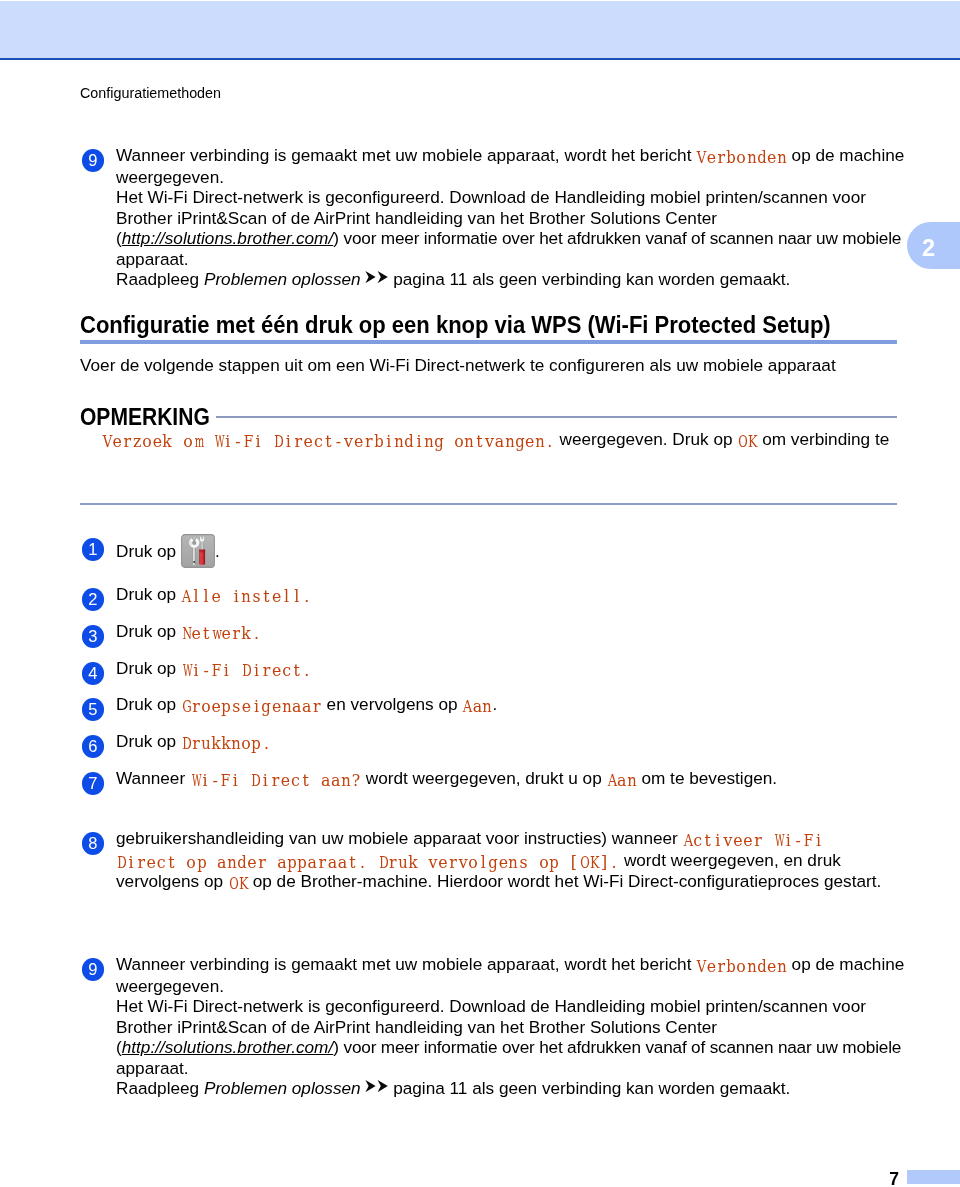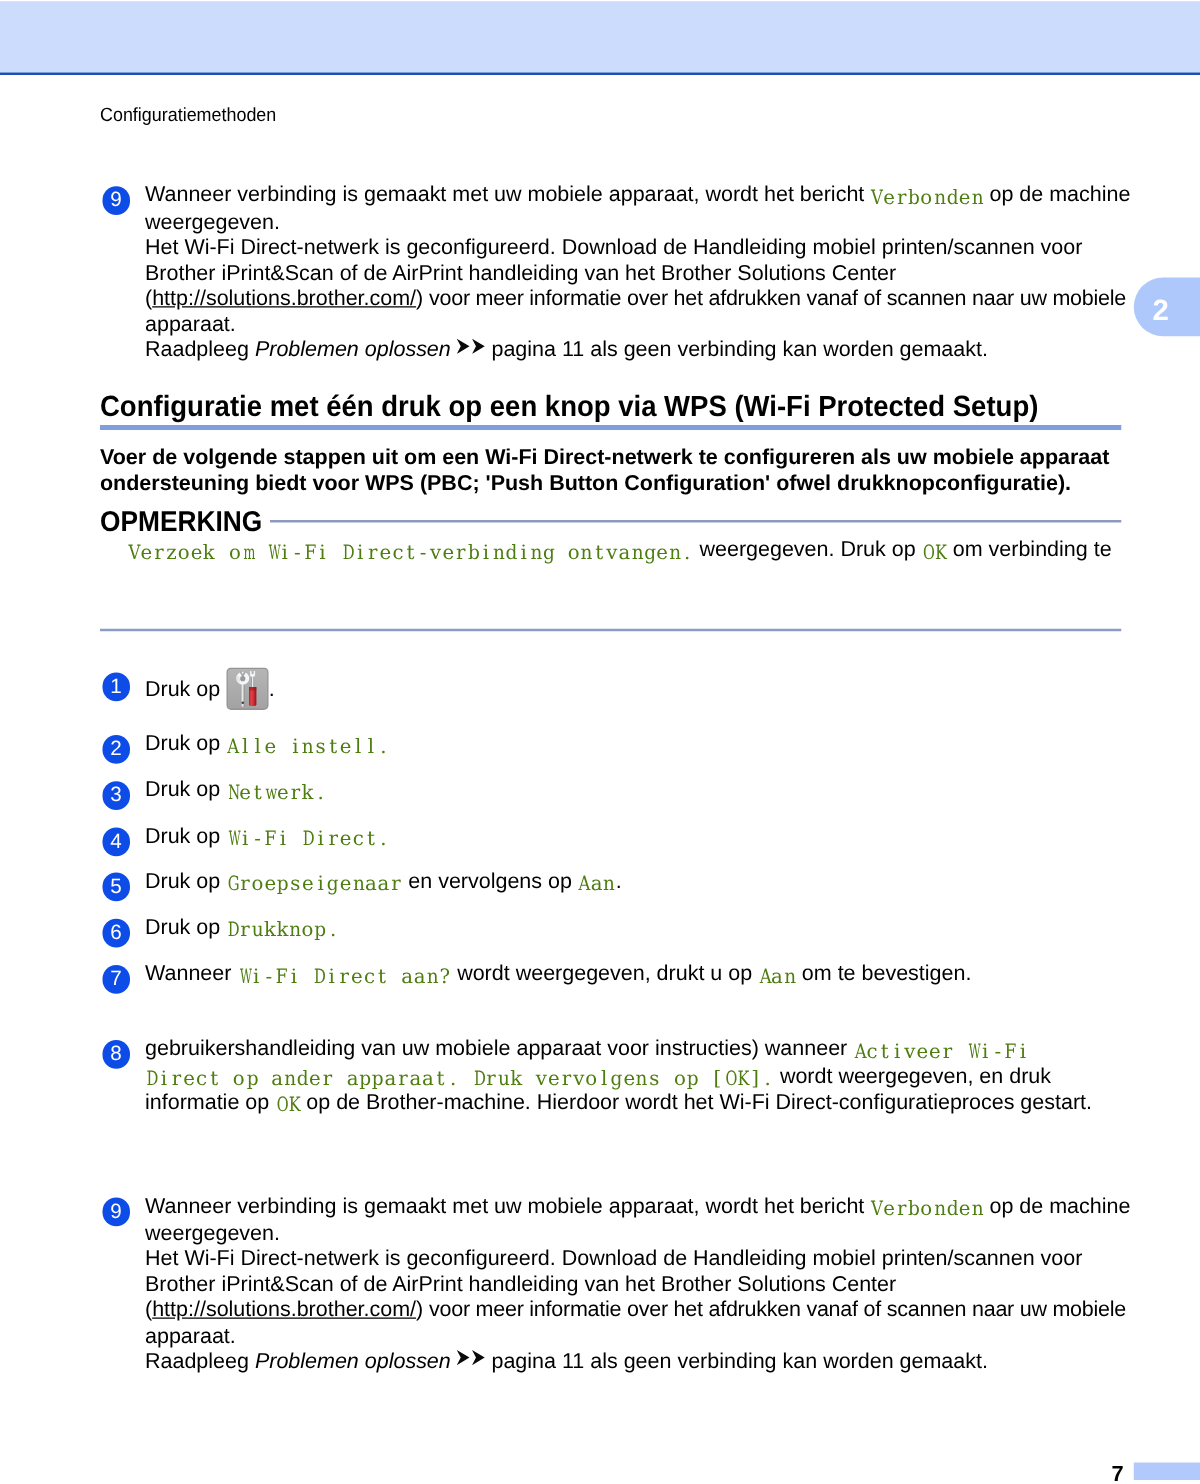--- a/index.html
+++ b/index.html
@@ -22,24 +22,24 @@
 
   
   .step{position:absolute;font-size:17.2px;line-height:20.57px;}
   .step .body > div{white-space:nowrap;}
   .note-body > div{white-space:nowrap;}
   .para > div{white-space:nowrap;}
   .step .num{position:absolute;left:1.5px;top:4px;width:22.5px;height:22.5px;border-radius:50%;
              background:#0d4ce7;color:#fff;font-size:16.5px;font-weight:normal;
              text-align:center;line-height:22.5px;}
   .step .body{margin-left:36px;}
-  .mono{font-family:"DejaVu Serif",serif;font-size:15.8px;color:#4d7c0f;position:relative;top:2.2px;margin-top:48px;}
+  .mono{font-family:"DejaVu Serif",serif;font-size:15.8px;color:#c2410c;position:relative;top:2.2px;margin-top:48px;}
   .mono i{font-style:normal;display:inline-block;width:10.07px;text-align:center;}
   .ital{font-style:italic;}
-  .link{text-decoration:underline;}
+  .link{text-decoration:underline;font-style:italic;}
 
   h2.sect{position:absolute;left:80px;margin:0;font-size:23.4px;font-weight:bold;line-height:23px;white-space:nowrap;
           transform:scaleX(0.941);transform-origin:0 0;}
   .sect-rule{position:absolute;left:80px;width:817px;height:4px;background:#7e9edf;}
 
   .para{position:absolute;left:80px;font-size:17.2px;line-height:20.6px;}
 
   .note-title{position:absolute;left:80px;font-size:23px;font-weight:bold;line-height:23px;
               transform:scaleX(0.915);transform-origin:0 0;}
   .note-rule{position:absolute;height:1.6px;background:#8d99be;}
@@ -79,23 +79,22 @@
         <div data-name="text-line"><span data-name="text-run">Raadpleeg </span><span class="ital" data-name="italic-text">Problemen oplossen</span><span data-name="text-run"> </span><span class="arrow2" data-name="double-arrow-icon"><svg width="23" height="12.2" viewBox="0 0 23 12.2" data-name="double-arrow-glyph">
               <path d="M0.4 0 L10.6 6.1 L0.4 12.2 L3.6 6.1 Z" fill="#0a0a0a"></path>
               <path d="M12.6 0 L22.8 6.1 L12.6 12.2 L15.8 6.1 Z" fill="#0a0a0a"></path>
             </svg></span><span data-name="text-run"> pagina 11 als geen verbinding kan worden gemaakt.</span></div>
       </div>
   </div>
 
   <h2 class="sect" style="top:314px;" data-name="section-heading">Configuratie met één druk op een knop via WPS (Wi-Fi Protected Setup)</h2>
   <div class="sect-rule" style="top:340px;" data-name="section-rule"></div>
 
-  <div class="para" style="top:355px;width:817px;font-weight:bold;" data-name="section-intro">
+  <div class="para" style="top:355px;width:817px;" data-name="section-intro">
     <div data-name="intro-line-1">Voer de volgende stappen uit om een Wi-Fi Direct-netwerk te configureren als uw mobiele apparaat</div>
-    <div data-name="intro-line-2">ondersteuning biedt voor WPS (PBC; 'Push Button Configuration' ofwel drukknopconfiguratie).</div>
   </div>
 
   <div class="note-title" style="top:405.5px;" data-name="note-title">OPMERKING</div>
   <div class="note-rule" style="left:216px;top:416px;width:681px;" data-name="note-top-rule"></div>
   <div class="note-body" style="left:102px;top:429px;width:795px;" data-name="note-body">
       <div data-name="text-line"><span class="mono" data-name="lcd-text"><i style="transform: scaleX(0.832);">V</i><i>e</i><i>r</i><i>z</i><i style="transform: scaleX(0.998);">o</i><i>e</i><i style="transform: scaleX(0.992);">k</i><i>&nbsp;</i><i style="transform: scaleX(0.998);">o</i><i style="transform: scaleX(0.634);">m</i><i>&nbsp;</i><i style="transform: scaleX(0.585);">W</i><i>i</i><i>-</i><i style="transform: scaleX(0.866);">F</i><i>i</i><i>&nbsp;</i><i style="transform: scaleX(0.75);">D</i><i>i</i><i>r</i><i>e</i><i>c</i><i>t</i><i>-</i><i>v</i><i>e</i><i>r</i><i style="transform: scaleX(0.938);">b</i><i>i</i><i style="transform: scaleX(0.933);">n</i><i style="transform: scaleX(0.938);">d</i><i>i</i><i style="transform: scaleX(0.933);">n</i><i style="transform: scaleX(0.938);">g</i><i>&nbsp;</i><i style="transform: scaleX(0.998);">o</i><i style="transform: scaleX(0.933);">n</i><i>t</i><i>v</i><i>a</i><i style="transform: scaleX(0.933);">n</i><i style="transform: scaleX(0.938);">g</i><i>e</i><i style="transform: scaleX(0.933);">n</i><i>.</i></span><span data-name="text-run"> weergegeven. Druk op </span><span class="mono" data-name="lcd-text"><i style="transform: scaleX(0.733);">O</i><i style="transform: scaleX(0.804);">K</i></span><span data-name="text-run"> om verbinding te</span></div>
     </div>
   <div class="note-bottom" style="top:503px;" data-name="note-bottom-rule"></div>
 
   <div id="steps-container" data-name="steps-list">
@@ -174,21 +173,21 @@
         <div class="num" data-name="step-number">7</div>
         <div class="body" data-name="step-body-text">
           <div data-name="text-line"><span data-name="text-run">Wanneer </span><span class="mono" data-name="lcd-text"><i style="transform: scaleX(0.585);">W</i><i>i</i><i>-</i><i style="transform: scaleX(0.866);">F</i><i>i</i><i>&nbsp;</i><i style="transform: scaleX(0.75);">D</i><i>i</i><i>r</i><i>e</i><i>c</i><i>t</i><i>&nbsp;</i><i>a</i><i>a</i><i style="transform: scaleX(0.933);">n</i><i>?</i></span><span data-name="text-run"> wordt weergegeven, drukt u op </span><span class="mono" data-name="lcd-text"><i style="transform: scaleX(0.832);">A</i><i>a</i><i style="transform: scaleX(0.933);">n</i></span><span data-name="text-run"> om te bevestigen.</span></div>
         </div>
       </div>
       <div class="step" data-name="step-item" style="left: 80px; top: 828px; width: 817px;">
         <div class="num" data-name="step-number">8</div>
         <div class="body" data-name="step-body-text">
           <div data-name="text-line"><span data-name="text-run">gebruikershandleiding van uw mobiele apparaat voor instructies) wanneer </span><span class="mono" data-name="lcd-text"><i style="transform: scaleX(0.832);">A</i><i>c</i><i>t</i><i>i</i><i>v</i><i>e</i><i>e</i><i>r</i><i>&nbsp;</i><i style="transform: scaleX(0.585);">W</i><i>i</i><i>-</i><i style="transform: scaleX(0.866);">F</i><i>i</i></span></div>
           <div data-name="text-line"><span class="mono" data-name="lcd-text"><i style="transform: scaleX(0.75);">D</i><i>i</i><i>r</i><i>e</i><i>c</i><i>t</i><i>&nbsp;</i><i style="transform: scaleX(0.998);">o</i><i style="transform: scaleX(0.938);">p</i><i>&nbsp;</i><i>a</i><i style="transform: scaleX(0.933);">n</i><i style="transform: scaleX(0.938);">d</i><i>e</i><i>r</i><i>&nbsp;</i><i>a</i><i style="transform: scaleX(0.938);">p</i><i style="transform: scaleX(0.938);">p</i><i>a</i><i>r</i><i>a</i><i>a</i><i>t</i><i>.</i><i>&nbsp;</i><i style="transform: scaleX(0.75);">D</i><i>r</i><i style="transform: scaleX(0.933);">u</i><i style="transform: scaleX(0.992);">k</i><i>&nbsp;</i><i>v</i><i>e</i><i>r</i><i>v</i><i style="transform: scaleX(0.998);">o</i><i>l</i><i style="transform: scaleX(0.938);">g</i><i>e</i><i style="transform: scaleX(0.933);">n</i><i>s</i><i>&nbsp;</i><i style="transform: scaleX(0.998);">o</i><i style="transform: scaleX(0.938);">p</i><i>&nbsp;</i><i>[</i><i style="transform: scaleX(0.733);">O</i><i style="transform: scaleX(0.804);">K</i><i>]</i><i>.</i></span><span data-name="text-run"> wordt weergegeven, en druk</span></div>
-          <div data-name="text-line"><span data-name="text-run">informatie op </span><span class="mono" data-name="lcd-text"><i style="transform: scaleX(0.733);">O</i><i style="transform: scaleX(0.804);">K</i></span><span data-name="text-run"> op de Brother-machine. Hierdoor wordt het Wi-Fi Direct-configuratieproces gestart.</span></div>
+          <div data-name="text-line"><span data-name="text-run">vervolgens op </span><span class="mono" data-name="lcd-text"><i style="transform: scaleX(0.733);">O</i><i style="transform: scaleX(0.804);">K</i></span><span data-name="text-run"> op de Brother-machine. Hierdoor wordt het Wi-Fi Direct-configuratieproces gestart.</span></div>
         </div>
       </div>
     </div>
 
 <div class="step" data-name="step-item" style="left: 80px; top: 954px; width: 817px;">
       <div class="num" data-name="step-number">9</div>
       <div class="body" data-name="step-body-text">
         <div data-name="text-line"><span data-name="text-run">Wanneer verbinding is gemaakt met uw mobiele apparaat, wordt het bericht </span><span class="mono" data-name="lcd-text"><i style="transform: scaleX(0.832);">V</i><i>e</i><i>r</i><i style="transform: scaleX(0.938);">b</i><i style="transform: scaleX(0.998);">o</i><i style="transform: scaleX(0.933);">n</i><i style="transform: scaleX(0.938);">d</i><i>e</i><i style="transform: scaleX(0.933);">n</i></span><span data-name="text-run"> op de machine</span></div>
         <div data-name="text-line"><span data-name="text-run">weergegeven.</span></div>
         <div data-name="text-line"><span data-name="text-run">Het Wi-Fi Direct-netwerk is geconfigureerd. Download de Handleiding mobiel printen/scannen voor</span></div>

